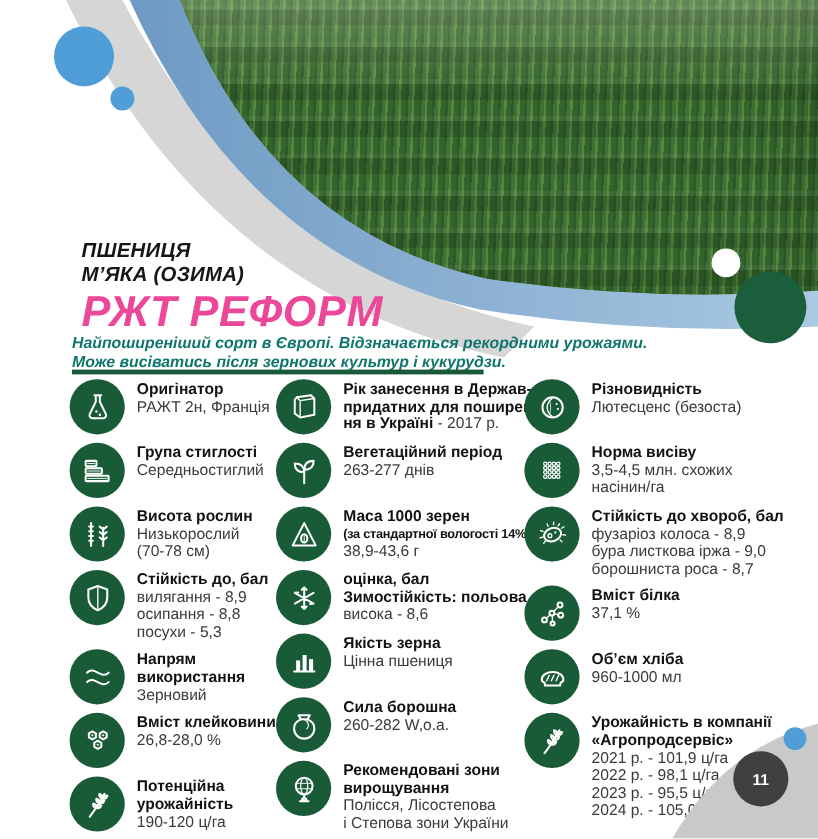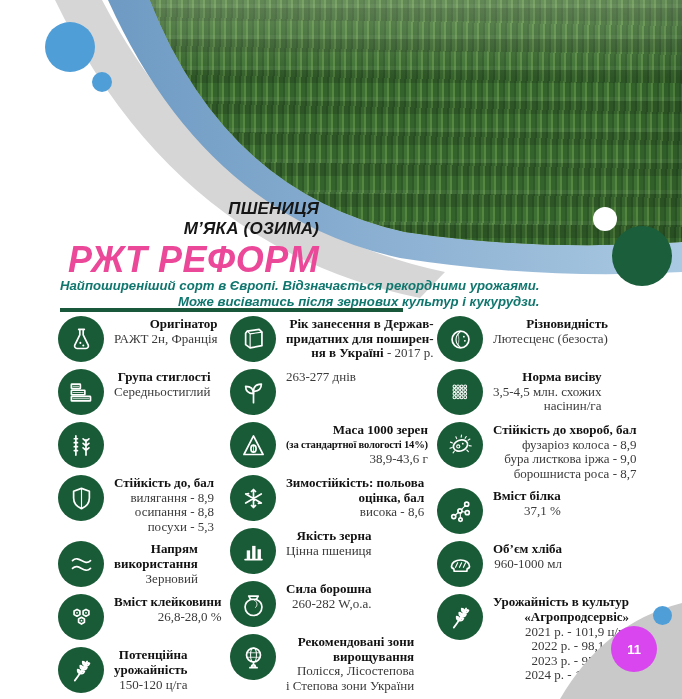--- a/index.html
+++ b/index.html
@@ -1,18 +1,18 @@
 <!DOCTYPE html>
 <html><head>
 <meta charset="utf-8">
 <style>
   html,body{margin:0;padding:0;background:#fff;}
   .page{
     position:relative;width:682px;height:699px;overflow:hidden;background:#fff;
-    font-family:"Liberation Sans",sans-serif;color:#1c1c1c;text-align:right;
+    font-family:"Liberation Sans",sans-serif;color:#1c1c1c;
   }
   
   .hero{position:absolute;top:0;left:0;width:682px;height:300px;}
   .hero svg{position:absolute;top:0;left:0;}
   .photo{
     position:absolute;top:0;left:0;width:682px;height:300px;
     clip-path:path('M150,0 L682,0 L682,242 Q540,252 405,232 Q225,192 150,0 Z');
     background:
       linear-gradient(180deg, rgba(225,240,205,.28), rgba(225,240,205,0) 26%),
       repeating-linear-gradient(0deg, rgba(0,0,0,.14) 0 13px, rgba(255,255,255,.05) 13px 17px, rgba(0,0,0,0) 17px 31px),
@@ -30,21 +30,21 @@
   .kicker{font-size:17px;font-weight:bold;font-style:italic;line-height:1.18;color:#161616;letter-spacing:.2px;}
   .title{font-size:36px;font-weight:bold;font-style:italic;color:#19583a;letter-spacing:.5px;margin-top:3px;line-height:1;}
   .subtitle{position:absolute;left:60px;top:278px;font-size:13.2px;font-weight:bold;font-style:italic;line-height:1.22;color:#0f766e;white-space:nowrap;}
   .rule{position:absolute;left:60px;top:308px;width:343px;height:3.5px;}
   
   .features{position:absolute;left:58px;top:316px;display:flex;}
   .fcol{display:flex;flex-direction:column;}
   .fcol.c1{width:172px;} .fcol.c2{width:207px;} .fcol.c3{width:232px;}
   .feature-item{display:flex;margin-bottom:7px;}
   .ficon{flex:none;width:46px;height:46px;border-radius:50%;display:flex;align-items:center;justify-content:center;}
-  .ftext{margin-left:10px;padding-top:1px;font-family:Liberation Serif, serif;}
+  .ftext{margin-left:10px;padding-top:1px;}
   .fline{font-size:13px;line-height:14.6px;color:#3a3a3a;white-space:nowrap;}
   .fline b{color:#121212;}
   .fline.small{font-size:10.6px;letter-spacing:-.2px;}
   
   .wedge{position:absolute;left:552px;top:595px;}
   .page-badge{
     position:absolute;left:611px;top:626px;width:46px;height:46px;border-radius:50%;
     display:flex;align-items:center;justify-content:center;color:#fff;font-weight:bold;font-size:13px;
   }
   .c-dot-blue{left:653px;top:606px;width:19px;height:19px;}
@@ -113,20 +113,25 @@
             <div class="fline">Середньостиглий</div>
           </div>
         </div>
         <div class="feature-item">
           <div class="ficon" style="background: rgb(26, 91, 55);">
             <svg width="27" height="27" viewBox="0 0 24 24" fill="none" stroke="#fff" stroke-width="1.5" stroke-linecap="round" stroke-linejoin="round">
               <path d="M7 3.5v17M5.6 6h2.8M5.6 9.5h2.8M5.6 13h2.8M5.6 16.5h2.8"></path>
               <path d="M16 20.5V7M16 8.2l-2.6-2.1M16 8.2l2.6-2.1M16 12.2l-2.6-2.1M16 12.2l2.6-2.1M16 16.2l-2.6-2.1M16 16.2l2.6-2.1"></path>
             </svg>
           </div>
+          <div class="ftext">
+            <div class="fline"><b>Висота рослин</b></div>
+            <div class="fline">Низькорослий</div>
+            <div class="fline">(70-78 см)</div>
+          </div>
         </div>
         <div class="feature-item">
           <div class="ficon" style="background: rgb(26, 91, 55);">
             <svg width="27" height="27" viewBox="0 0 24 24" fill="none" stroke="#fff" stroke-width="1.5" stroke-linecap="round" stroke-linejoin="round">
               <path d="M12 3l7 2.6v5.9c0 4.8-3.1 7.8-7 9.5-3.9-1.7-7-4.7-7-9.5V5.6z"></path>
               <path d="M12 3.4v17.2" stroke-width="1"></path>
             </svg>
           </div>
           <div class="ftext">
             <div class="fline"><b>Стійкість до, бал</b></div>
@@ -169,21 +174,21 @@
               <path d="M15.5 7.5c1.8.4 3-.2 3.6-2-1.7-.6-2.9 0-3.6 2z"></path>
               <path d="M13.3 11c-1.8-.4-2.6-1.6-2.4-3.4 1.8.3 2.6 1.5 2.4 3.4z"></path>
               <path d="M13.3 11c1.8.4 3-.2 3.6-2-1.7-.6-2.9 0-3.6 2z"></path>
               <path d="M11 14.6c-1.8-.4-2.6-1.6-2.4-3.4 1.8.3 2.6 1.5 2.4 3.4z"></path>
               <path d="M11 14.6c1.8.4 3-.2 3.6-2-1.7-.6-2.9 0-3.6 2z"></path>
             </svg>
           </div>
           <div class="ftext">
             <div class="fline"><b>Потенційна</b></div>
             <div class="fline"><b>урожайність</b></div>
-            <div class="fline">150-120 ц/га</div>
+            <div class="fline">190-120 ц/га</div>
           </div>
         </div>
       </div>
     <div class="fcol c2">
         <div class="feature-item">
           <div class="ficon" style="background: rgb(26, 91, 55);">
             <svg width="27" height="27" viewBox="0 0 24 24" fill="none" stroke="#fff" stroke-width="1.5" stroke-linecap="round" stroke-linejoin="round">
               <path d="M6.5 4.5L17 3l2.5 2.5v12L9 19.5 5 16.5v-10z"></path>
               <path d="M6.5 4.5L9 7l10.5-1.6M9 7v12.3" stroke-width="1"></path>
             </svg>
@@ -196,20 +201,21 @@
         </div>
         <div class="feature-item">
           <div class="ficon" style="background: rgb(26, 91, 55);">
             <svg width="27" height="27" viewBox="0 0 24 24" fill="none" stroke="#fff" stroke-width="1.5" stroke-linecap="round" stroke-linejoin="round">
               <path d="M12 21V11"></path>
               <path d="M12 13C12 8.5 9 6.5 5 6.5c0 4.5 3 6.5 7 6.5z"></path>
               <path d="M12 11c0-4.5 3-6.5 7-6.5 0 4.5-3 6.5-7 6.5z"></path>
             </svg>
           </div>
           <div class="ftext">
+            <div class="fline"><b>Вегетаційний період</b></div>
             <div class="fline">263-277 днів</div>
           </div>
         </div>
         <div class="feature-item">
           <div class="ficon" style="background: rgb(26, 91, 55);">
             <svg width="27" height="27" viewBox="0 0 24 24" fill="none" stroke="#fff" stroke-width="1.5" stroke-linecap="round" stroke-linejoin="round">
               <path d="M12 3.5L20.5 20h-17z"></path>
               <ellipse cx="12" cy="14.8" rx="2.3" ry="3.1"></ellipse>
               <path d="M12 11.7v6.2" stroke-width=".7"></path>
             </svg>
@@ -220,22 +226,22 @@
             <div class="fline">38,9-43,6 г</div>
           </div>
         </div>
         <div class="feature-item">
           <div class="ficon" style="background: rgb(26, 91, 55);">
             <svg width="27" height="27" viewBox="0 0 24 24" fill="none" stroke="#fff" stroke-width="1.5" stroke-linecap="round" stroke-linejoin="round">
               <path d="M12 4v16M5.1 8l13.8 8M18.9 8L5.1 16M12 4l-1.8 1.8M12 4l1.8 1.8M12 20l-1.8-1.8M12 20l1.8-1.8M5.1 8l2.5-.3M18.9 16l-2.5.3"></path>
             </svg>
           </div>
           <div class="ftext">
+            <div class="fline"><b>оцінка, бал</b></div>
             <div class="fline"><b>Зимостійкість: польова</b></div>
-            <div class="fline"><b>оцінка, бал</b></div>
             <div class="fline">висока - 8,6</div>
           </div>
         </div>
         <div class="feature-item">
           <div class="ficon" style="background: rgb(26, 91, 55);">
             <svg width="27" height="27" viewBox="0 0 24 24" fill="none" stroke="#fff" stroke-width="1.5" stroke-linecap="round" stroke-linejoin="round">
               <path d="M4.5 19.2h15"></path>
               <rect x="6" y="11" width="3" height="8.2" fill="#fff" stroke="none"></rect>
               <rect x="10.8" y="7" width="3" height="12.2" fill="#fff" stroke="none"></rect>
               <rect x="15.6" y="10" width="3" height="9.2" fill="#fff" stroke="none"></rect>
@@ -371,32 +377,32 @@
               <path d="M6 21C10 16 13 11 17 4"></path>
               <path d="M15.5 7.5c-1.8-.4-2.6-1.6-2.4-3.4 1.8.3 2.6 1.5 2.4 3.4z"></path>
               <path d="M15.5 7.5c1.8.4 3-.2 3.6-2-1.7-.6-2.9 0-3.6 2z"></path>
               <path d="M13.3 11c-1.8-.4-2.6-1.6-2.4-3.4 1.8.3 2.6 1.5 2.4 3.4z"></path>
               <path d="M13.3 11c1.8.4 3-.2 3.6-2-1.7-.6-2.9 0-3.6 2z"></path>
               <path d="M11 14.6c-1.8-.4-2.6-1.6-2.4-3.4 1.8.3 2.6 1.5 2.4 3.4z"></path>
               <path d="M11 14.6c1.8.4 3-.2 3.6-2-1.7-.6-2.9 0-3.6 2z"></path>
             </svg>
           </div>
           <div class="ftext">
-            <div class="fline"><b>Урожайність в культур</b></div>
+            <div class="fline"><b>Урожайність в компанії</b></div>
             <div class="fline"><b>«Агропродсервіс»</b></div>
             <div class="fline">2021 р. - 101,9 ц/га</div>
             <div class="fline">2022 р. - 98,1 ц/га</div>
             <div class="fline">2023 р. - 95,5 ц/га</div>
             <div class="fline">2024 р. - 105,0 ц/га</div>
           </div>
         </div>
       </div>
   </div>
 
   <svg class="wedge" width="130" height="104" viewBox="0 0 130 104">
     <path d="M130 8 Q52 28 8 104 L130 104 Z" fill="#c9c9c9"></path>
   </svg>
   <div class="decor-circle c-dot-blue" style="background: rgb(79, 158, 215);"></div>
-  <div class="page-badge" style="background: #d946ef;">
+  <div class="page-badge" style="background: #404040;">
     <span>11</span>
   </div>
 
 </div>
 
 </body></html>

